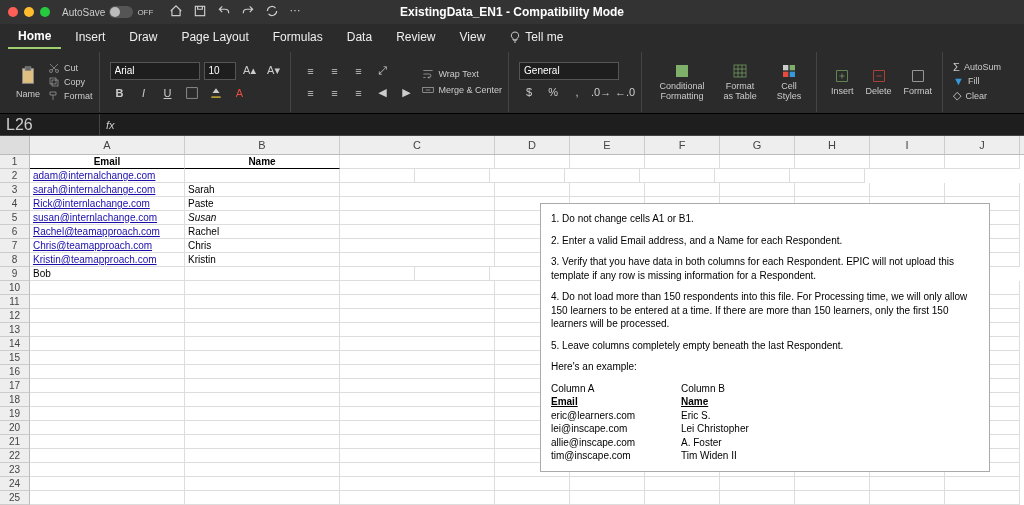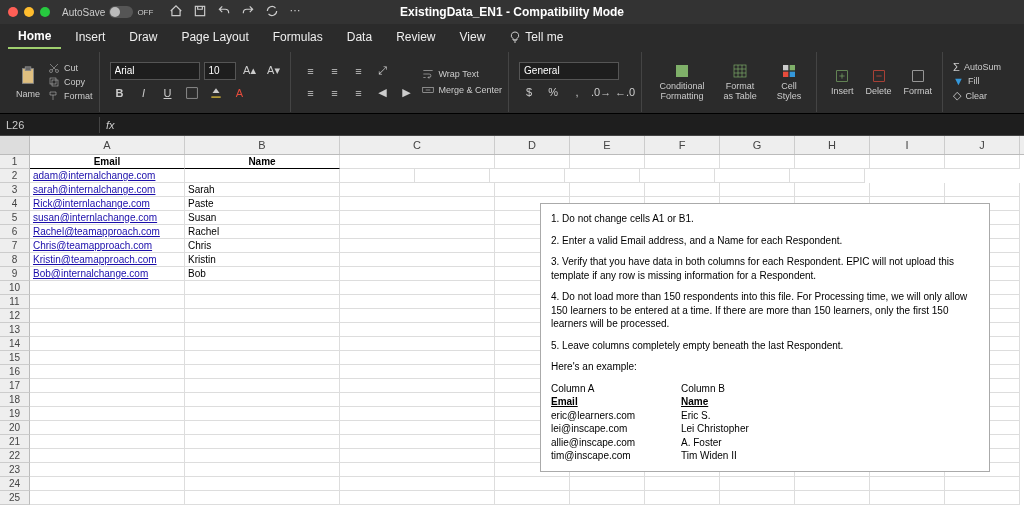--- a/index.html
+++ b/index.html
@@ -21,21 +21,21 @@
   .rgroup { display:flex; gap:4px; align-items:center; padding:0 6px; height:60px; border-right:1px solid #444;}
   .rgroup:last-child { border-right:none; }
   .rbtn { display:flex; flex-direction:column; align-items:center; justify-content:center; gap:2px; padding:2px 4px; color:#ccc; font-size:9px; cursor:pointer;}
   .rbtn svg { width:16px; height:16px; }
   .rbtn.big svg { width:22px; height:22px; }
   .rstack { display:flex; flex-direction:column; gap:2px; }
   .rrow { display:flex; gap:4px; align-items:center; }
   .sel { background:#1e1e1e; border:1px solid #555; color:#fff; font-size:10px; padding:1px 4px; height:18px;}
   .iconbtn { width:20px; height:20px; display:flex; align-items:center; justify-content:center; color:#ccc; border:1px solid transparent; cursor:pointer;}
   .namebox-row { height:22px; background:#1e1e1e; display:flex; align-items:center; border-bottom:1px solid #444;}
-  .namebox { width:100px; padding:2px 6px; color:#ccc; font-size:11px; border-right:1px solid #444;}
+  .namebox { width:100px; padding:2px 6px; color:#ccc; font-size:16px; border-right:1px solid #444;}
   .fx { padding:0 6px; color:#ccc; font-style:italic;}
   .fbar { flex:1; height:100%; background:#1e1e1e;}
   .sheet-area { display:flex; height:calc(505px - 24px - 26px - 64px - 22px); background:#fff; color:#000; position:relative;}
   .colhdrs { display:flex; position:absolute; top:0; left:30px; right:0; height:19px; background:#eee; border-bottom:1px solid #bbb; z-index:2;}
   .colhdr { border-right:1px solid #ccc; text-align:center; font-size:11px; line-height:19px; color:#444; background:#eee;}
   .rowhdrs { position:absolute; top:19px; left:0; width:30px; background:#eee; z-index:2;}
   .rowhdr { height:14px; border-bottom:1px solid #ccc; border-right:1px solid #bbb; text-align:center; font-size:10px; color:#444; line-height:14px;}
   .corner { position:absolute; top:0; left:0; width:30px; height:19px; background:#ddd; border-right:1px solid #bbb; border-bottom:1px solid #bbb; z-index:3;}
   .cells { position:absolute; top:19px; left:30px; right:0; bottom:0; }
   .cellrow { display:flex; height:14px; }
@@ -400,21 +400,21 @@
         <div class="cell" style="width: 75px;"></div>
         <div class="cell" style="width: 75px;"></div>
         <div class="cell" style="width: 75px;"></div>
         <div class="cell" style="width: 75px;"></div>
         <div class="cell" style="width: 75px;"></div>
         <div class="cell" style="width: 75px;"></div>
         <div class="cell" style="width: 75px;"></div>
       </div>
       <div class="cellrow">
         <div class="cell link" style="width: 155px;">susan@internlachange.com</div>
-        <div class="cell" style="width: 155px;">Susan</div>
+        <div class="cell" style="width: 155px; font-style: italic;">Susan</div>
         <div class="cell" style="width: 155px;"></div>
         <div class="cell" style="width: 75px;"></div>
         <div class="cell" style="width: 75px;"></div>
         <div class="cell" style="width: 75px;"></div>
         <div class="cell" style="width: 75px;"></div>
         <div class="cell" style="width: 75px;"></div>
         <div class="cell" style="width: 75px;"></div>
         <div class="cell" style="width: 75px;"></div>
       </div>
       <div class="cellrow">
@@ -447,21 +447,20 @@
         <div class="cell" style="width: 155px;"></div>
         <div class="cell" style="width: 75px;"></div>
         <div class="cell" style="width: 75px;"></div>
         <div class="cell" style="width: 75px;"></div>
         <div class="cell" style="width: 75px;"></div>
         <div class="cell" style="width: 75px;"></div>
         <div class="cell" style="width: 75px;"></div>
         <div class="cell" style="width: 75px;"></div>
       </div>
       <div class="cellrow">
-        <div class="cell link" style="width: 155px;">Bob@internalchange.com</div>
         <div class="cell" style="width: 155px;">Bob</div>
         <div class="cell" style="width: 155px;"></div>
         <div class="cell" style="width: 75px;"></div>
         <div class="cell" style="width: 75px;"></div>
         <div class="cell" style="width: 75px;"></div>
         <div class="cell" style="width: 75px;"></div>
         <div class="cell" style="width: 75px;"></div>
         <div class="cell" style="width: 75px;"></div>
         <div class="cell" style="width: 75px;"></div>
       </div>

